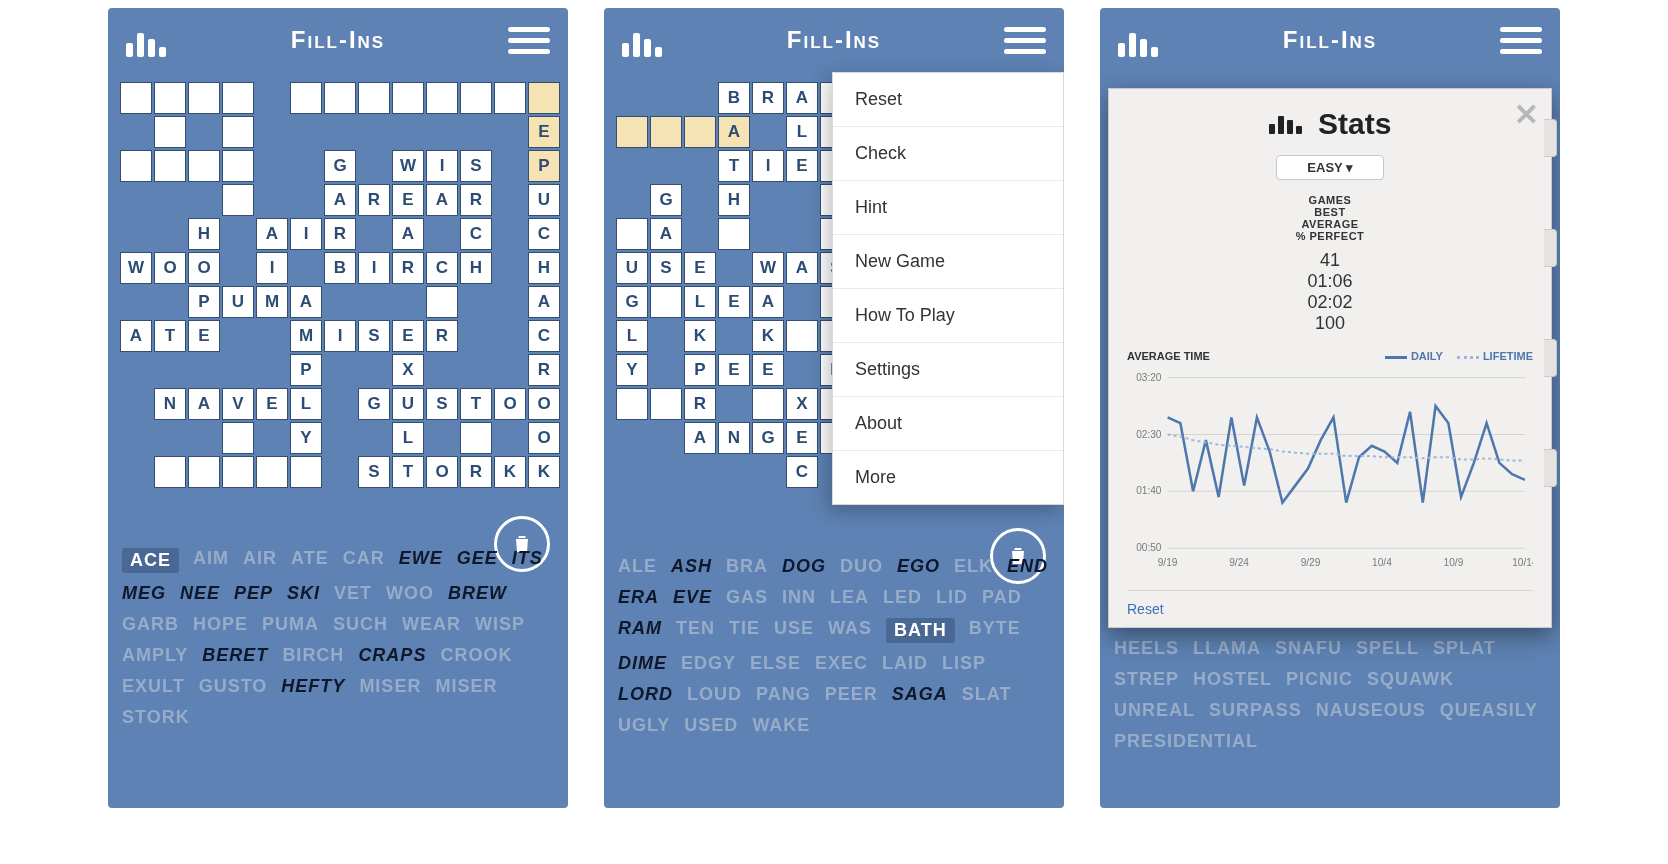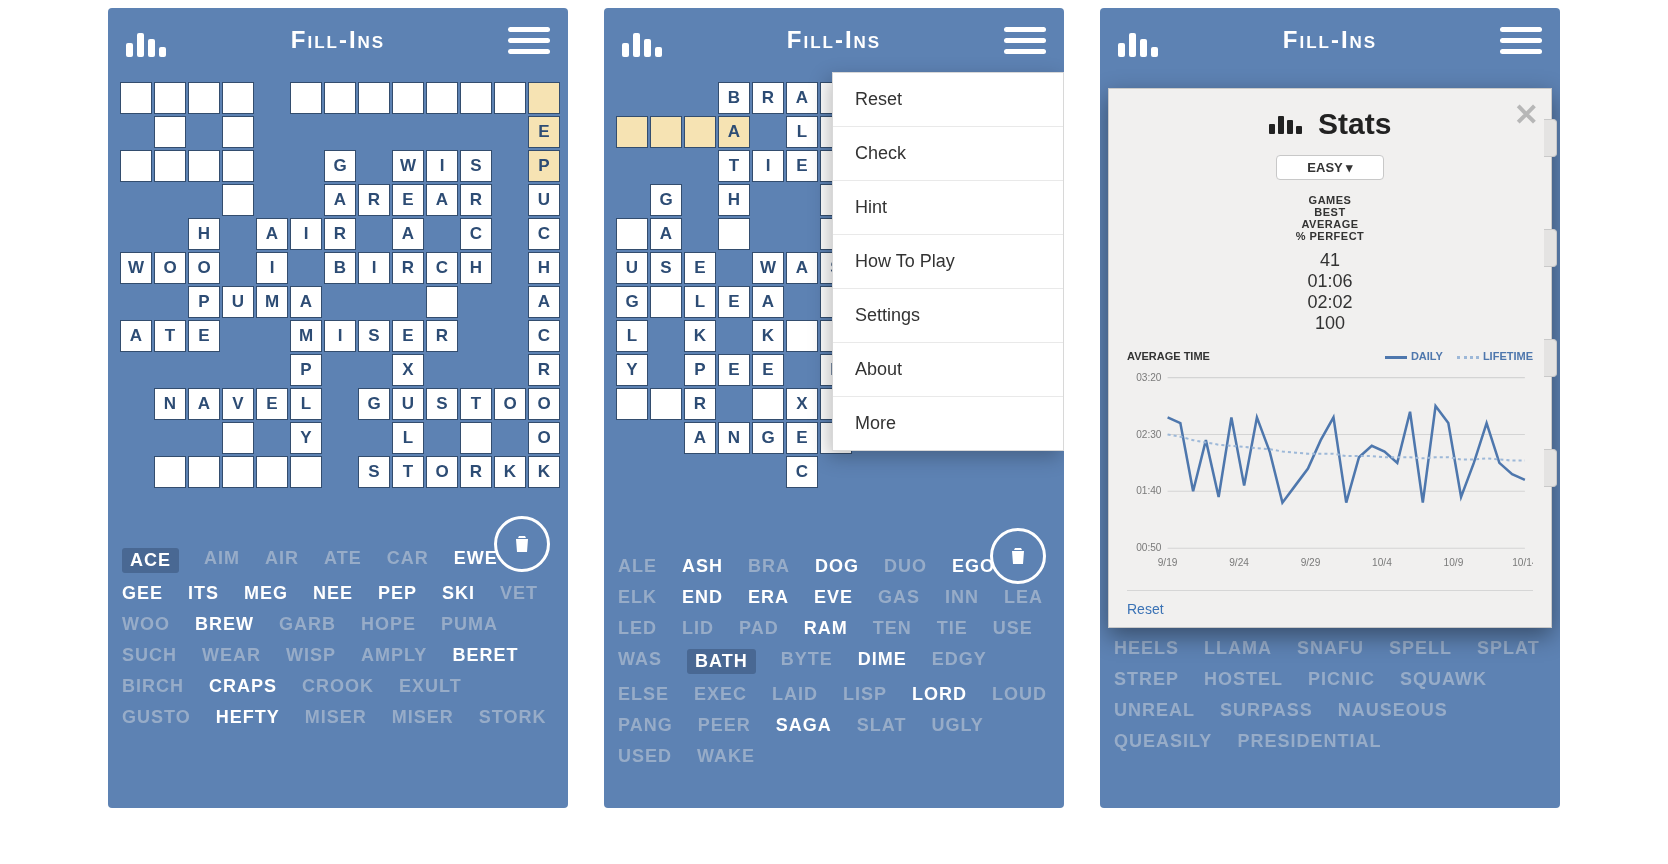--- a/index.html
+++ b/index.html
@@ -13,23 +13,23 @@
   .menuicon{flex-direction:column;align-items:stretch;justify-content:center;gap:6px;}
   .menuicon span{display:block;height:5px;background:#fff;border-radius:3px;}
   
   .grid{position:relative;margin:10px 12px 0 12px;}
   .cell{position:absolute;width:32px;height:32px;background:#fff;border:1px solid #334d6e;box-sizing:border-box;color:#2d4c74;font-weight:700;font-size:17px;display:flex;align-items:center;justify-content:center;}
   .cell.hl{background:#f6e3b3;}
   
   .fab{position:absolute;width:50px;height:50px;border:3px solid #fff;border-radius:50%;display:flex;align-items:center;justify-content:center;color:#fff;cursor:pointer;}
   .fab svg{width:24px;height:24px;fill:#fff;}
   
-  .bank{position:absolute;left:14px;right:14px;bottom:12px;display:flex;flex-wrap:wrap;gap:10px 25px;align-content:flex-start;}
+  .bank{position:absolute;left:14px;right:14px;bottom:12px;display:flex;flex-wrap:wrap;gap:10px 14px;align-content:flex-start;}
   .bank span{font-weight:800;letter-spacing:1px;font-size:18px;}
-  .bank .avail{color:#ffffff;}
+  .bank .avail{color:#0f172a;font-style:italic;}
   .bank .used{color:#97acc8;}
   .bank .sel{color:#fff;background:#496893;padding:2px 8px;border-radius:3px;}
   
   .menu{position:absolute;top:64px;right:0;width:230px;background:#fff;border:1px solid #d8d8d8;box-shadow:-4px 6px 18px rgba(0,0,0,.25);}
   .menu div{padding:16px 22px;border-bottom:1px solid #e9e9e9;color:#333;font-size:18px;cursor:pointer;}
   .menu div:last-child{border-bottom:none;}
   
   .stats{position:absolute;top:80px;left:8px;right:8px;height:540px;background:#f1f0ef;border:1px solid #c9c9c9;box-shadow:0 8px 22px rgba(0,0,0,.4);padding:14px 18px 10px 18px;box-sizing:border-box;}
   .closex{position:absolute;top:8px;right:12px;color:#b7b7b7;font-size:30px;font-weight:700;cursor:pointer;}
   .stats h2{margin:4px 0 14px 0;text-align:center;font-size:30px;font-weight:800;color:#222;}
@@ -324,20 +324,21 @@
         <span class="avail">SAGA</span>
         <span class="used">SLAT</span>
         <span class="used">UGLY</span>
         <span class="used">USED</span>
         <span class="used">WAKE</span>
       </div>
     <div class="menu" id="menuB">
         <div>Reset</div>
         <div>Check</div>
         <div>Hint</div>
+        <div>New Game</div>
         <div>How To Play</div>
         <div>Settings</div>
         <div>About</div>
         <div>More</div>
       </div>
   </div>
 
   <div class="phone">
     <div class="topbar">
       <div class="barsicon">

